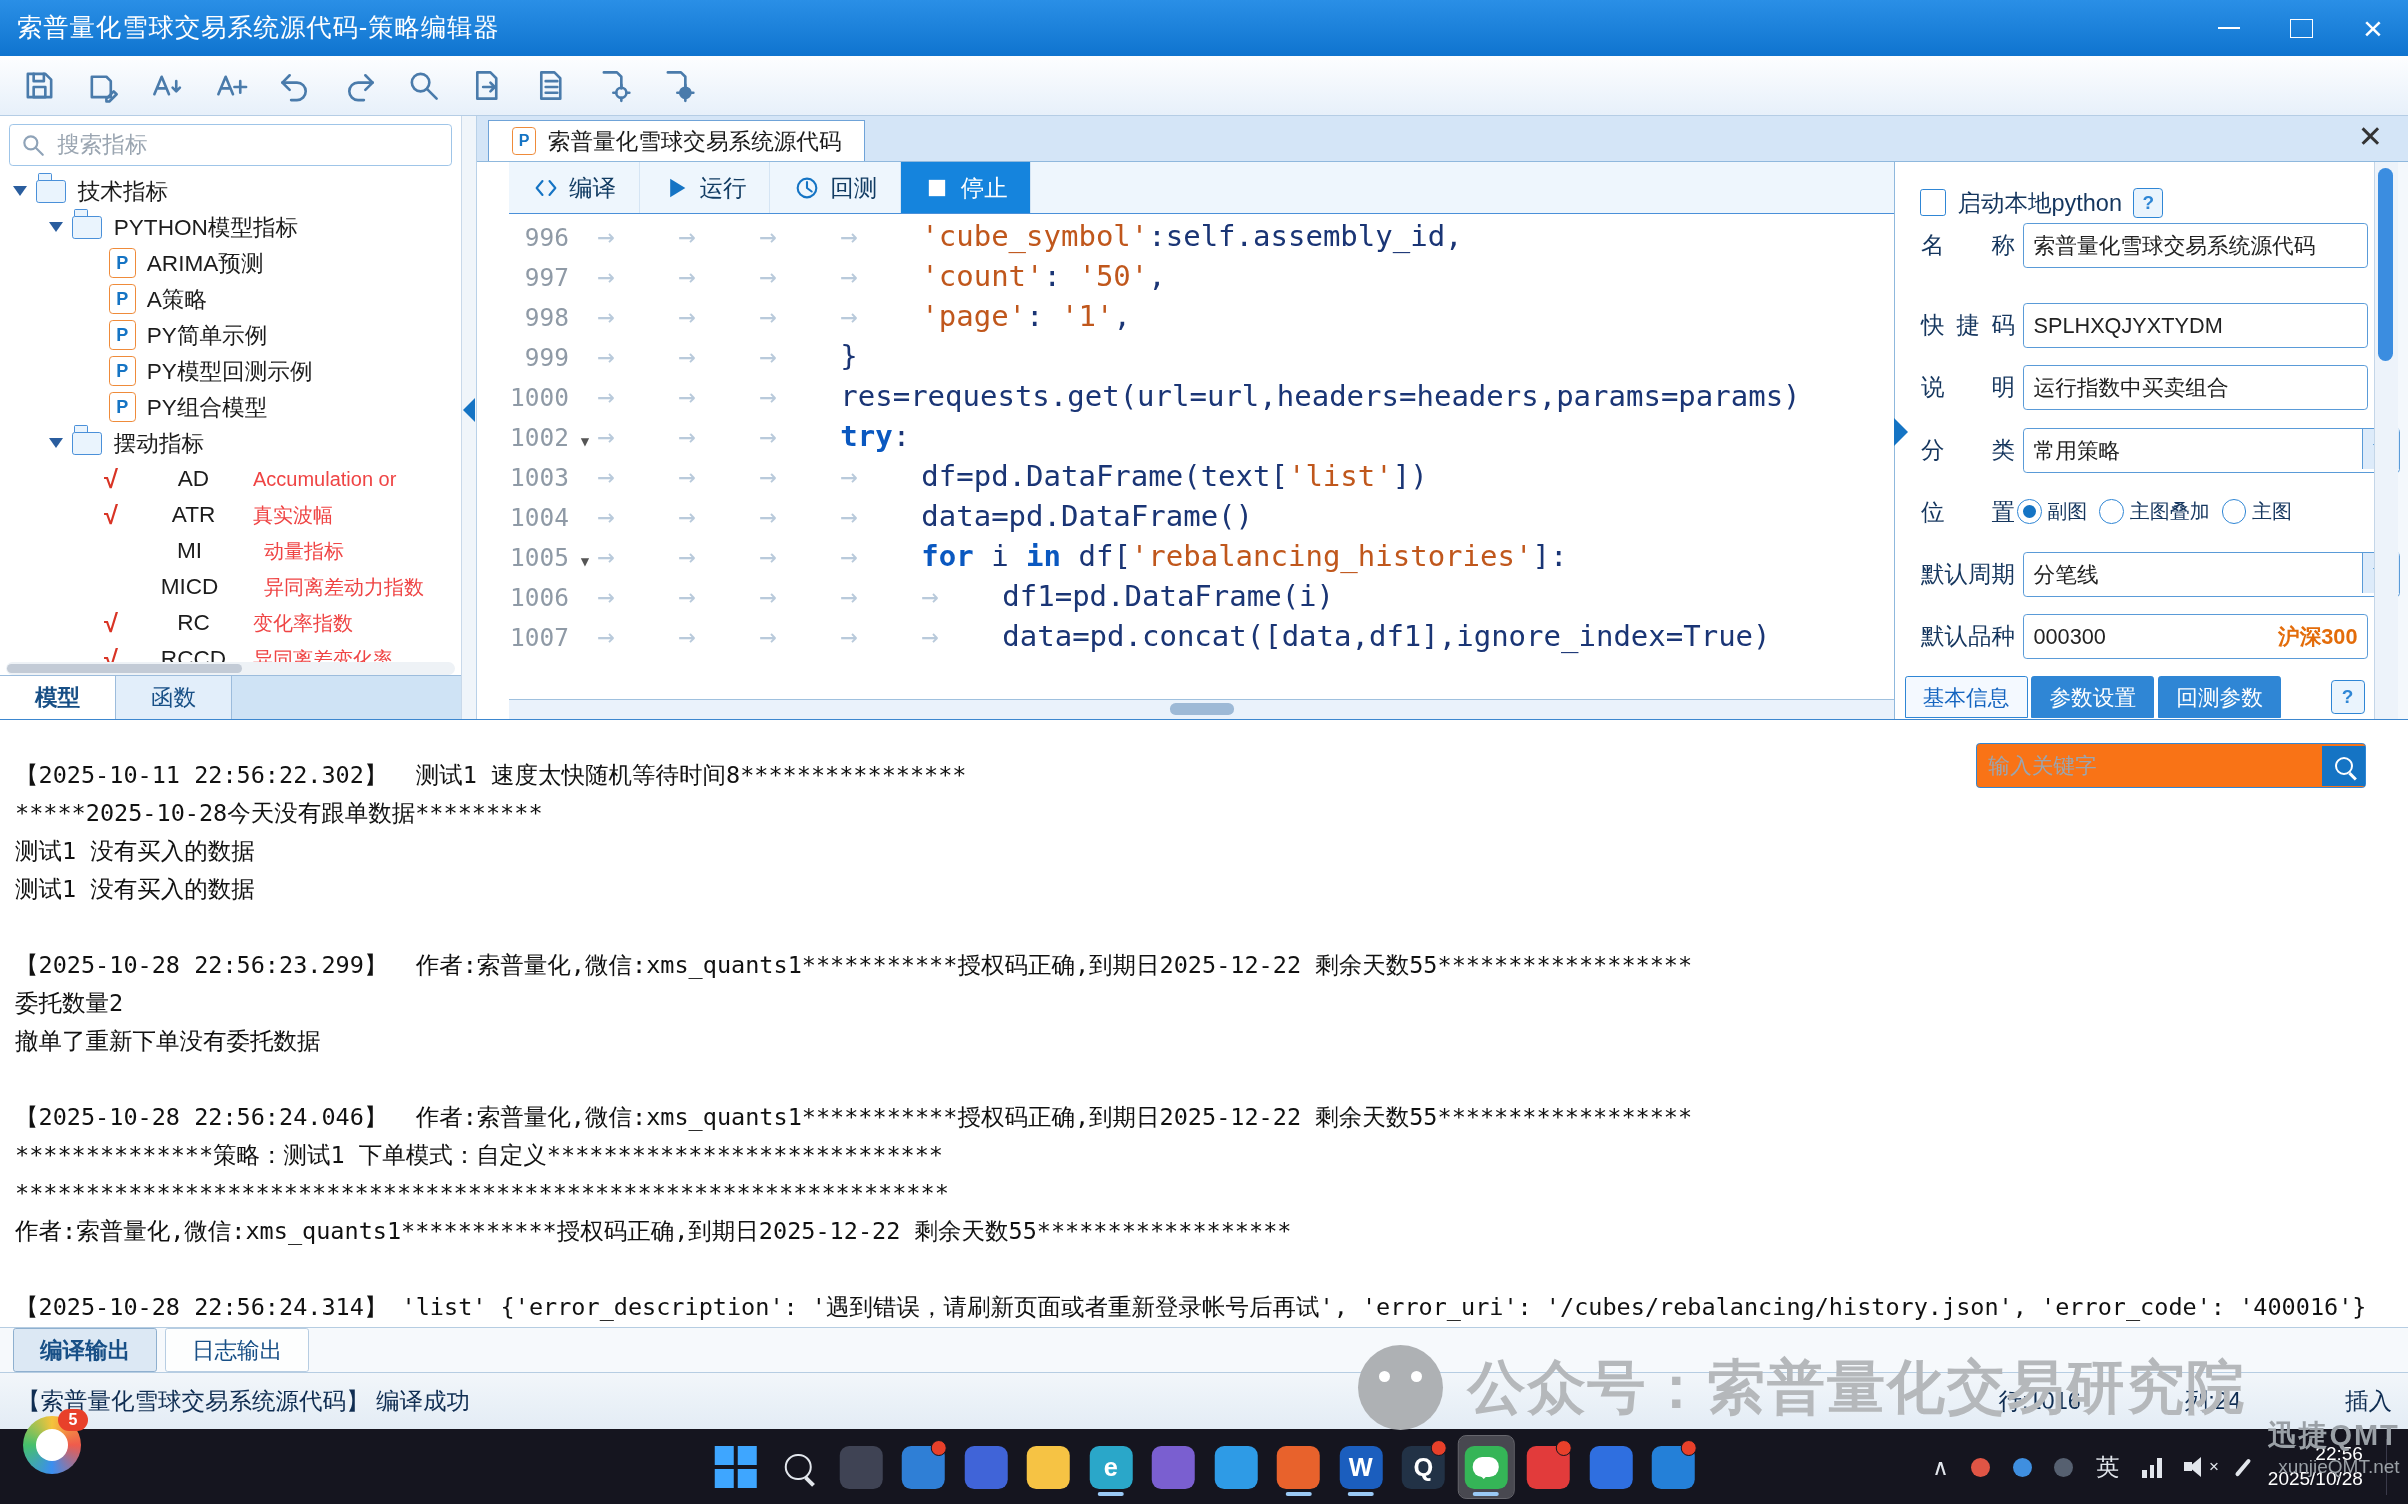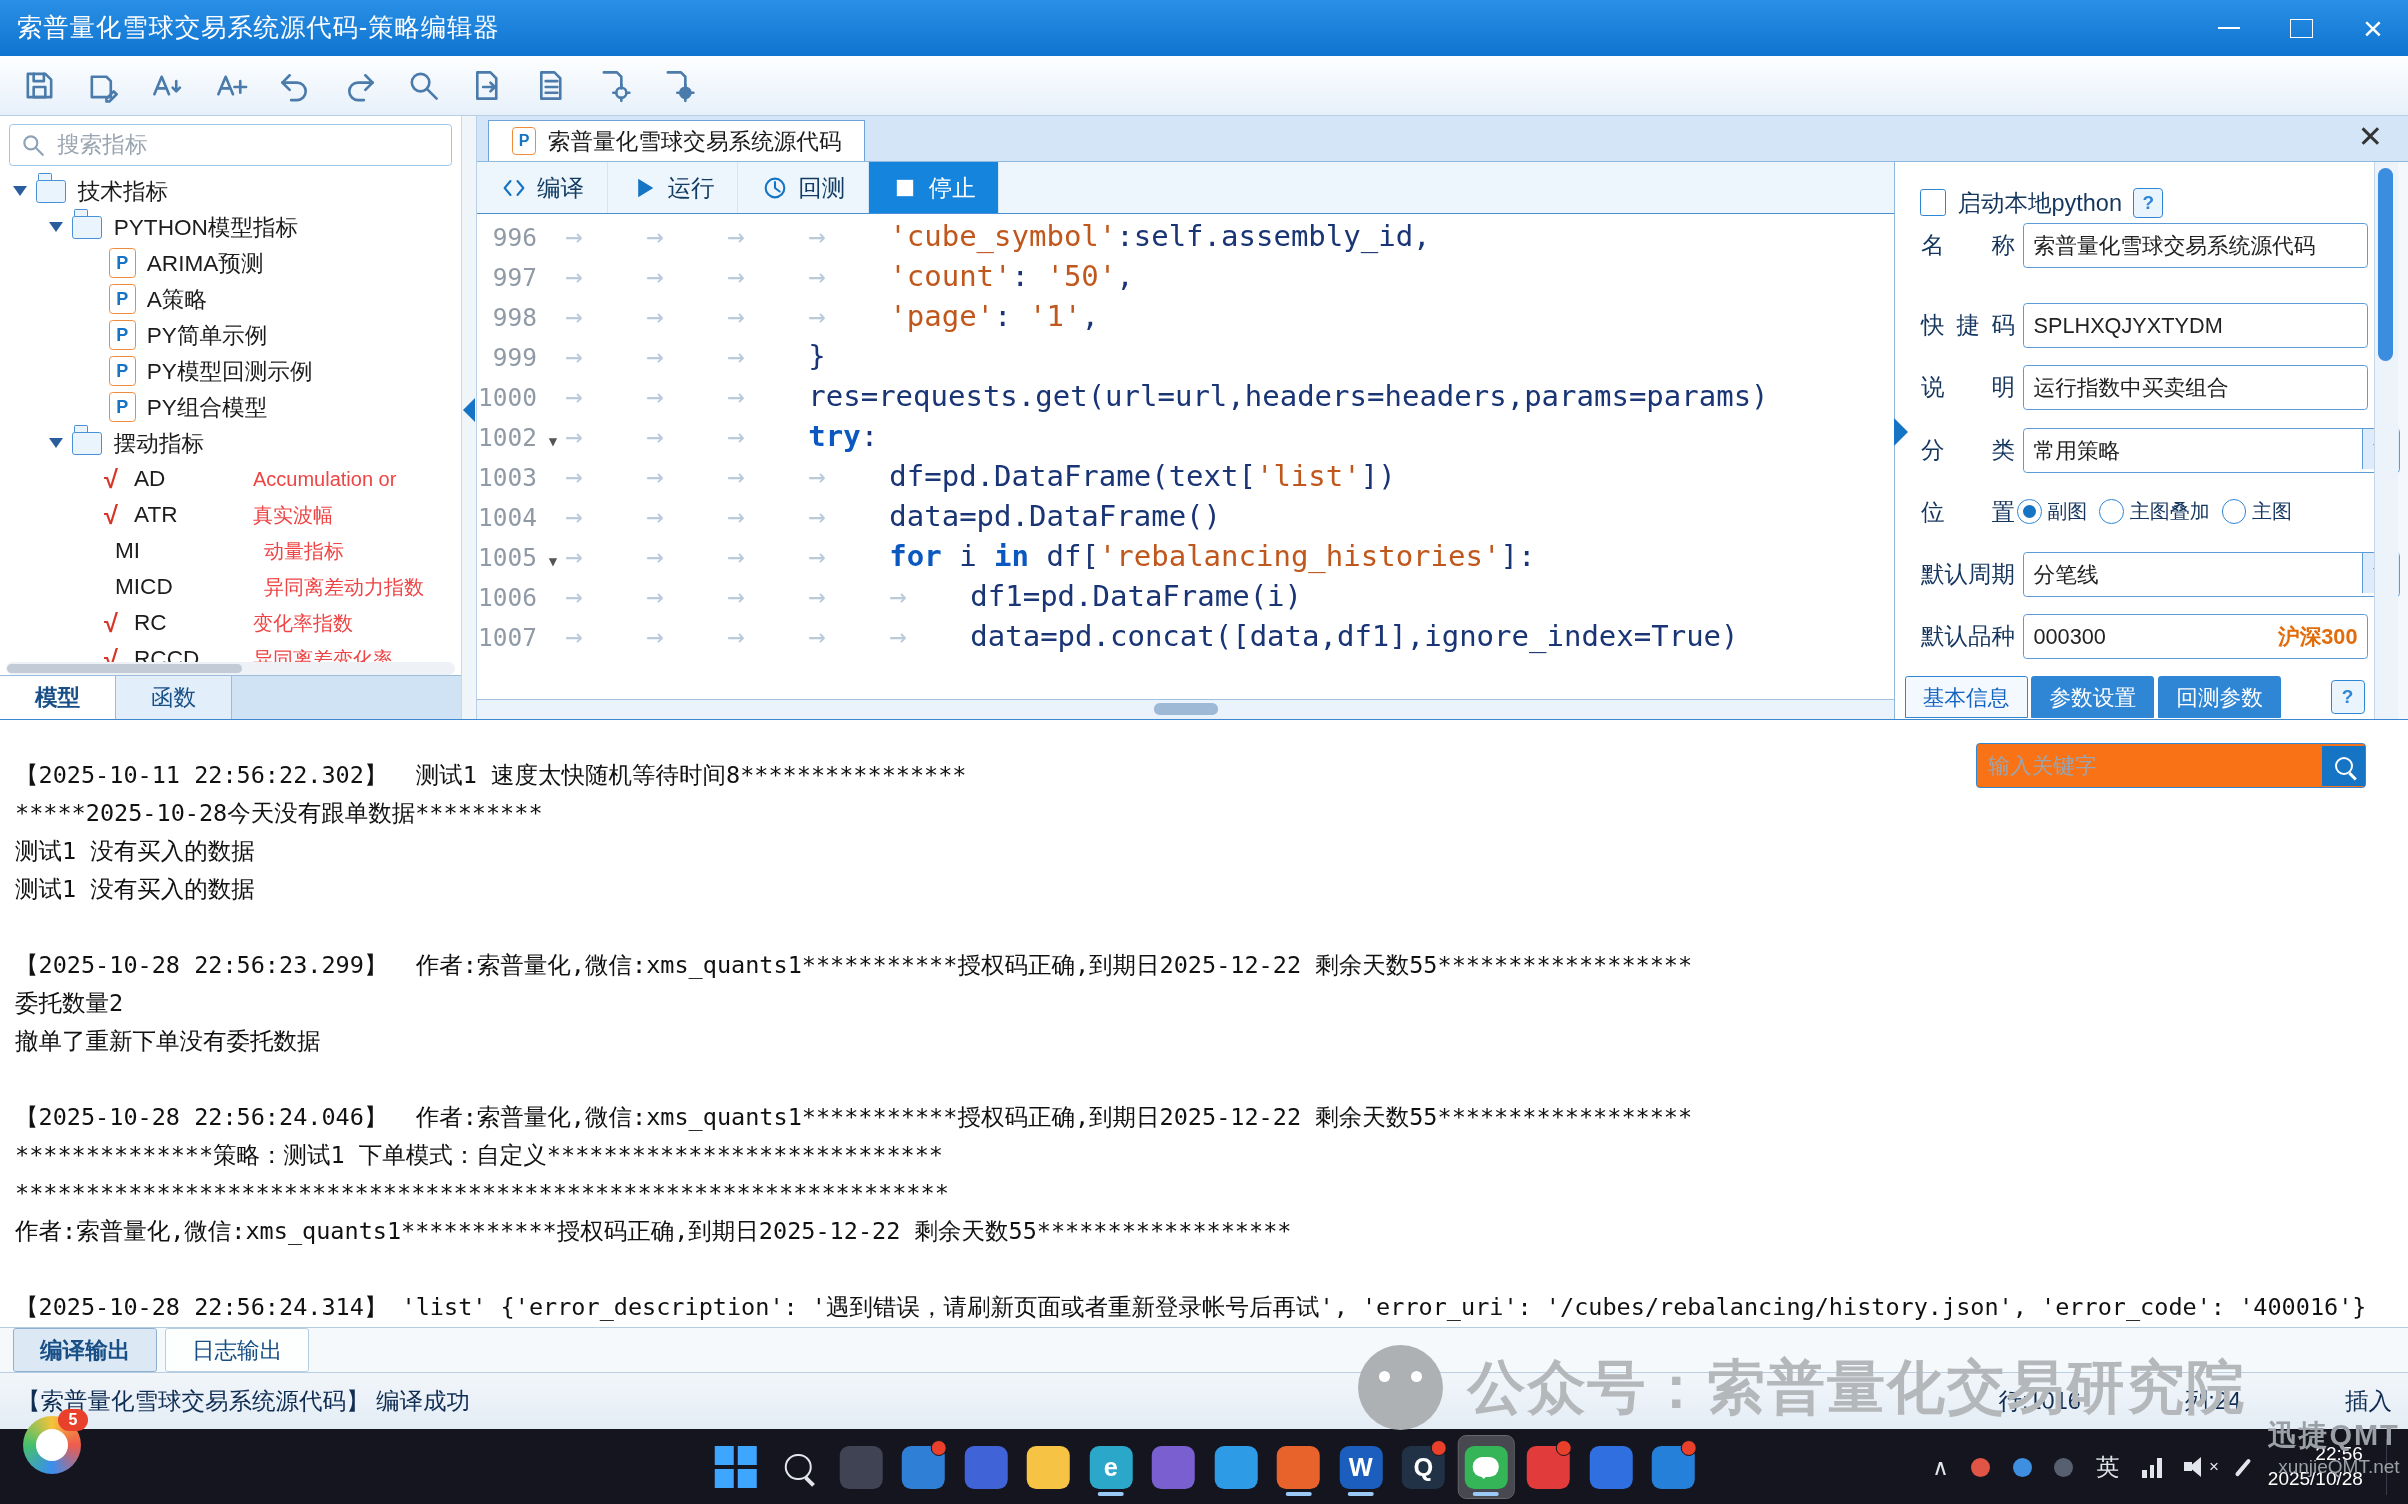--- a/index.html
+++ b/index.html
@@ -45,21 +45,21 @@
        border-top:10.4px solid #2a5d9e;margin-right:9.4px;flex:0 0 auto;}
   .fold-ic{width:28px;height:21px;border:1.9px solid #4a90d9;background:#eaf4fd;border-radius:2.8px;
            position:relative;margin-right:11.3px;flex:0 0 auto;}
   .fold-ic::before{content:"";position:absolute;top:-7.5px;left:0.9px;width:12.2px;height:5.6px;
            border:1.9px solid #4a90d9;border-bottom:none;background:#eaf4fd;border-radius:1.9px 1.9px 0 0;}
   .py-ic{width:24.5px;height:28px;border:1.9px solid #ef8b3a;border-radius:3.8px;color:#1574c4;font-weight:bold;
          font-size:18px;background:#fff;display:flex;align-items:center;justify-content:center;
          margin-right:11.3px;flex:0 0 auto;}
   .py-ic.small{width:22.6px;height:26px;font-size:16px;margin-right:0;}
   .v-ic{color:#d93425;font-weight:bold;font-size:25.4px;width:30px;flex:0 0 auto;}
-  .t-lbl{font-size:22.6px;color:#1c1c1c;white-space:nowrap;}
+  .t-lbl{font-size:22.6px;color:#1c1c1c;white-space:nowrap;text-align:center;}
   .t-lbl.tw{width:119px;flex:0 0 auto;}
   .t-lbl.tw2{width:149px;flex:0 0 auto;}
   .t-desc{font-size:20px;color:#ef4444;white-space:nowrap;}
   .tree-hscroll{height:13px;margin:0 5.6px;background:#eef2f6;border-radius:6.6px;position:relative;flex:0 0 auto;}
   .tree-hscroll .thumb{position:absolute;left:1.9px;top:1.9px;width:235px;height:9.4px;background:#c3cbd6;border-radius:4.7px;}
   .left-tabs{height:43px;background:#cfe3f5;border-top:0.9px solid #9cbcdc;display:flex;align-items:stretch;flex:0 0 auto;}
   .left-tab{min-width:115px;display:flex;align-items:center;justify-content:center;font-size:22.6px;color:#174f86;
             background:#e2eefa;border-right:0.9px solid #9cbcdc;}
   .left-tab.active{background:#ffffff;font-weight:bold;text-align:center;}
 
@@ -68,21 +68,21 @@
   .collapse-left{position:absolute;right:0.9px;top:282px;width:0;height:0;border-top:12.2px solid transparent;
                  border-bottom:12.2px solid transparent;border-right:12.2px solid #1574c4;}
 
   
   .right-region{flex:1;display:flex;flex-direction:column;min-width:0;}
   .tabbar{height:45px;background:#d4e5f7;border-bottom:0.9px solid #8fb8dd;display:flex;align-items:flex-end;position:relative;flex:0 0 auto;}
   .editor-tab{margin-left:11.3px;height:40px;background:#fff;border:0.9px solid #6fa3d8;border-bottom:none;
               display:flex;align-items:center;gap:11.3px;padding:0 22.6px;font-size:22.6px;color:#1a1a1a;}
   .tab-close{position:absolute;right:26px;top:5.6px;font-size:30px;color:#333;line-height:1;}
 
-  .content-row{flex:1;display:flex;min-height:0;}
+  .content-row{flex:1;display:flex;min-height:0;padding-left:32px;}
 
   
   .editor-col{width:1420px;display:flex;flex-direction:column;border-right:0.9px solid #8fb8dd;min-width:0;}
   .editor-toolbar{height:51px;background:#eef6fd;border-bottom:1.9px solid #4a90d9;display:flex;align-items:stretch;flex:0 0 auto;}
   .ed-btn{display:flex;align-items:center;gap:9.4px;padding:0 22.6px;font-size:23.5px;color:#123c63;border-right:0.9px solid #d5e5f4;}
   .ed-ic{width:28px;height:28px;color:#1574c4;display:flex;}
   .ed-ic svg{width:28px;height:28px;}
   .ed-btn.active{background:#1584dd;color:#fff;}
   .ed-btn.active .ed-ic{color:#fff;}
   .code-area{flex:1;background:#fff;font-family:"DejaVu Sans Mono","Liberation Mono",monospace;

